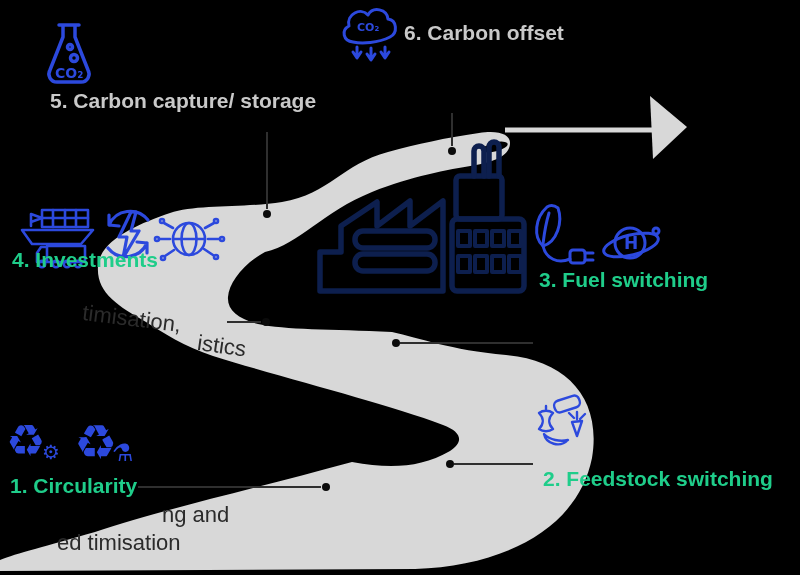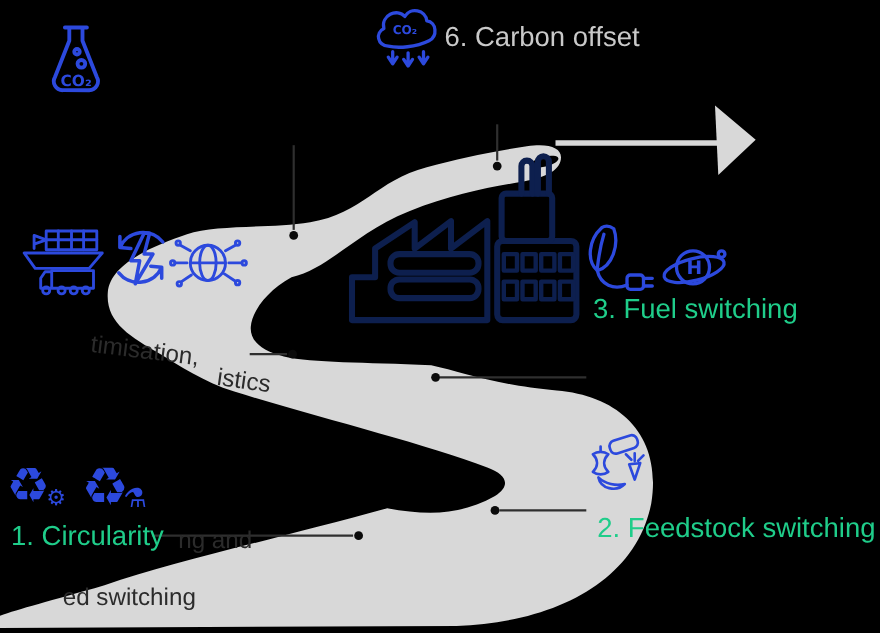--- a/index.html
+++ b/index.html
@@ -1,19 +1,19 @@
 <!DOCTYPE html>
 <html><head>
 <meta charset="utf-8">
 <style>
   html,body{margin:0;padding:0;background:#000;}
   #stage{position:relative;width:800px;height:575px;background:#000;overflow:hidden;
          font-family:"Liberation Sans",sans-serif;}
   #diagram-svg{position:absolute;left:0;top:0;}
-  .lbl{position:absolute;font-weight:normal;font-size:25px;white-space:nowrap;line-height:1;}
+  .lbl{position:absolute;font-weight:bold;font-size:21px;white-space:nowrap;line-height:1;}
   .lbl-green{color:#1fcd8a;}
   .lbl-gray{color:#c9c9c9;}
   .frag{position:absolute;font-size:22px;color:#2b2b2b;white-space:nowrap;line-height:1;
         transform-origin:left top;}
   .rot7{transform:rotate(7deg);}
   .rot8{transform:rotate(8deg);}
   text{font-family:"DejaVu Sans","Liberation Sans",sans-serif;}
 </style>
 </head>
 <body>
@@ -159,31 +159,33 @@
     </g>
 
     <g transform="translate(534,396)" stroke="#2c49dd" stroke-width="2.4" fill="none" stroke-linecap="round" stroke-linejoin="round">
       <rect x="20" y="2" width="26" height="12" rx="5" transform="rotate(-18 33 8)"></rect>
       <path d="M5,17 C10,22 10,28 5,33 M19,17 C14,22 14,28 19,33 M5,17 C9,14 15,14 19,17 M5,33 C9,36 15,36 19,33 M12,14 v-4"></path>
       <path d="M10,38 C12,48 26,52 34,44 C26,46 16,44 10,38 Z"></path>
       <path d="M38,26 L43,40 L48,25 Z M40,22 l-5,-5 M43,23 v-7 M46,23 l5,-5"></path>
     </g>
   </svg>
 
+  <div class="lbl lbl-gray" style="left:50px;top:90px;">5. Carbon capture/ storage</div>
 
   <div class="lbl lbl-gray" style="left:404px;top:22px;">6. Carbon offset</div>
 
+  <div class="lbl lbl-green" style="left:12px;top:249px;">4. Investments</div>
 
   <div class="lbl lbl-green" style="left:539px;top:269px;">3. Fuel switching</div>
 
   <div class="lbl lbl-green" style="left:10px;top:475px;text-align:center;">1. Circularity</div>
 
   <div class="lbl lbl-green" style="left:543px;top:468px;">2. Feedstock switching</div>
 
   <div class="frag rot7" style="left:84px;top:302px;">timisation,</div>
 
   <div class="frag rot8" style="left:199px;top:332px;">istics</div>
 
-  <div class="frag" style="left:162px;top:480px;">ng and</div>
+  <div class="frag" style="left:162px;top:504px;">ng and</div>
 
-  <div class="frag" style="left:57px;top:532px;">ed switching</div>
+  <div class="frag" style="left:57px;top:532px;">ed timisation</div>
 
 </div>
 
 </body></html>

